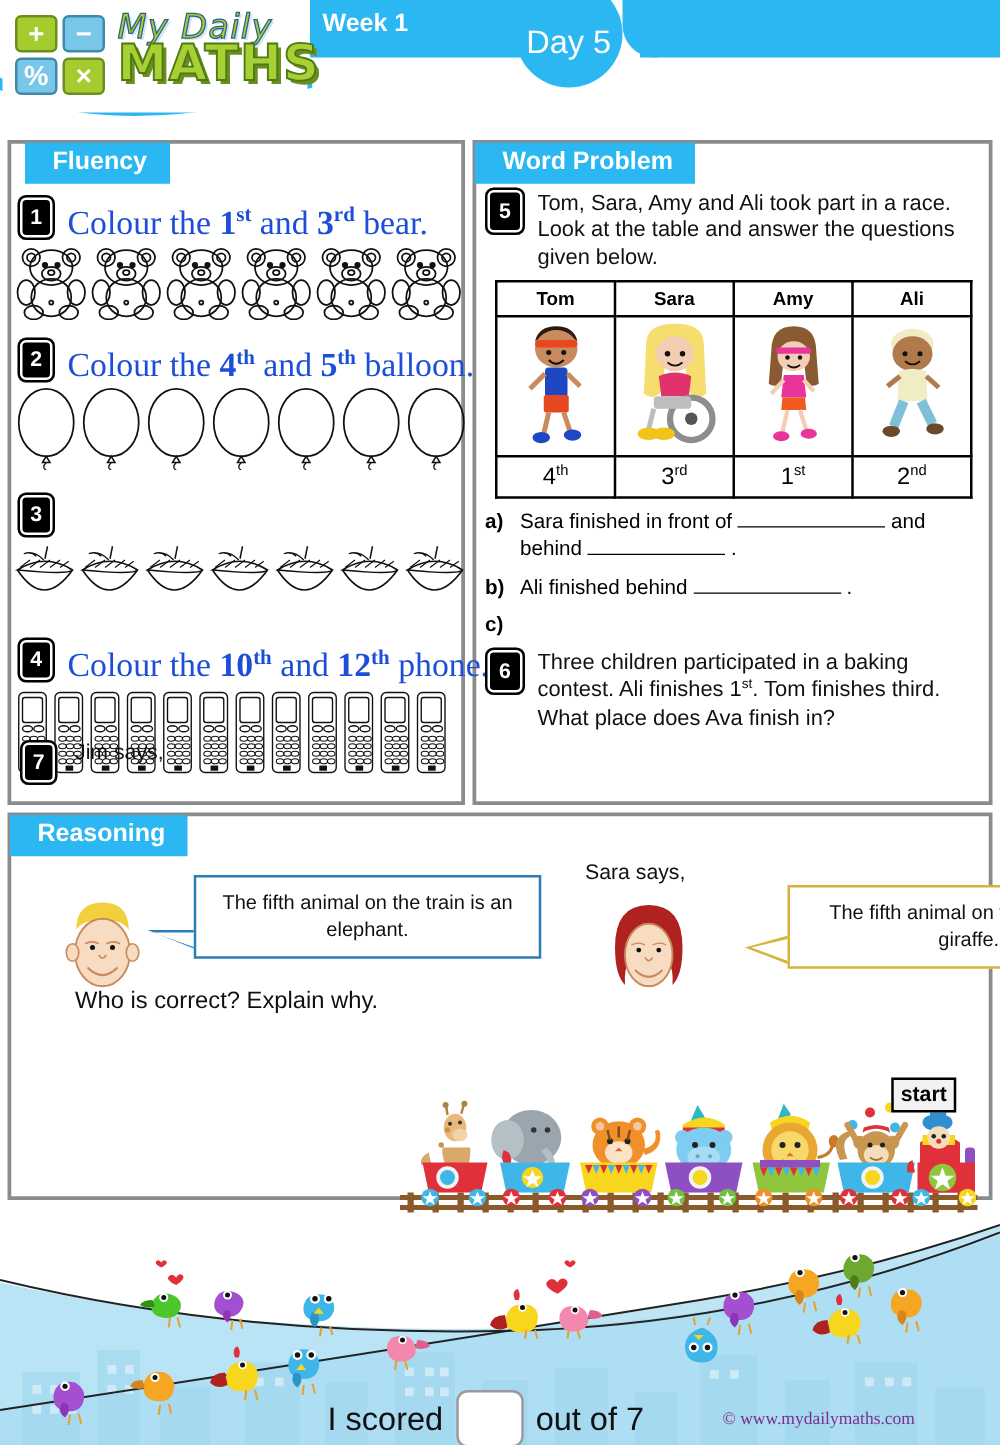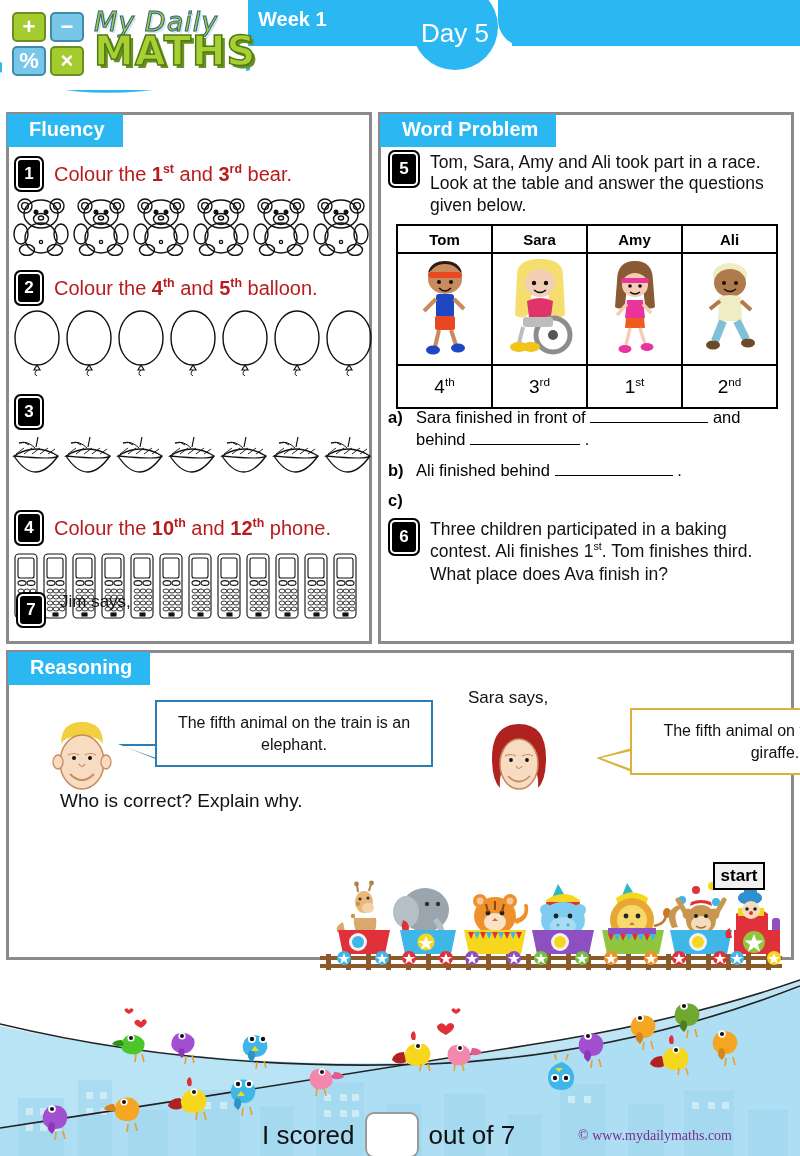--- a/index.html
+++ b/index.html
@@ -82,56 +82,56 @@
   .panel { position: absolute; border: 3px solid #8b8b8b; background: #fff; }
   .panel-fluency   { left: 6px;  top: 14px;  width: 366px; height: 532px; }
   .panel-word      { left: 378px;top: 14px;  width: 416px; height: 532px; }
   .panel-reasoning { left: 6px;  top: 552px; width: 788px; height: 310px; }
 
   .tab {
     position: absolute; background: #2ab7f2; color: #fff;
     font-size: 20px; font-weight: 600; padding: 4px 18px 6px 22px;
     z-index: 6;
   }
-  .tab-fluency   { left: 7px;  top: 16px; }
+  .tab-fluency   { left: 20px;  top: 16px; }
   .tab-word      { left: 380px;top: 16px; }
   .tab-reasoning { left: 8px;  top: 554px; }
 
   
   .badge {
     width: 30px; height: 36px; background: #000;
     border-radius: 7px; display: inline-flex; align-items: center; justify-content: center;
     color: #fff; font-size: 17px; font-weight: 700; flex: none;
     box-shadow: inset 0 0 0 2px #000, inset 0 0 0 4px #fff;
   }
   .badge-lg { width: 32px; height: 38px; }
 
   
   .frow { position: absolute; display: flex; align-items: flex-start; gap: 10px; }
-  .q-text { font-size: 20px; color: #b91c1c; line-height: 1.2; padding-top: 6px; }
+  .q-text { font-size: 27px; color: #1d4ed8; line-height: 1.2; padding-top: 6px; font-family: Liberation Serif, serif; }
   .q-text b { font-weight: 700; }
   sup { font-size: 0.62em; vertical-align: super; }
 
   .icon-row { position: absolute; display: flex; align-items: flex-end; }
 
   
   .wp-intro { position: absolute; left: 388px; top: 52px; width: 400px;
               display: flex; gap: 10px; align-items: flex-start; }
   .wp-intro .t { font-size: 17.5px; line-height: 1.22; color:#111; padding-top:2px; }
 
   table.race {
     position: absolute; left: 396px; top: 126px; width: 382px;
     border-collapse: collapse; table-layout: fixed;
   }
   table.race th, table.race td {
     border: 2px solid #000; text-align: center; vertical-align: middle;
   }
   table.race th { font-size: 15px; height: 28px; font-weight: 700; }
   table.race td.pic { height: 112px; }
-  table.race td.ord { height: 43px; font-size: 19px; }
+  table.race td.ord { height: 33px; font-size: 19px; }
   table.race td.ord sup { font-size: 0.62em; }
 
   .wp-qs { position: absolute; left: 388px; top: 308px; width: 400px; }
   .wp-q { display: flex; gap: 8px; font-size: 16.5px; line-height: 1.35; margin-bottom: 8px; }
   .wp-q .lbl { font-weight: 700; width: 20px; flex: none; }
   .blank { display: inline-block; border-bottom: 1.6px solid #000; width: 118px; }
   .blank.sm { width: 110px; }
 
   .wp-q6 { position: absolute; left: 388px; top: 420px; width: 400px;
            display: flex; gap: 10px; align-items: flex-start; }

